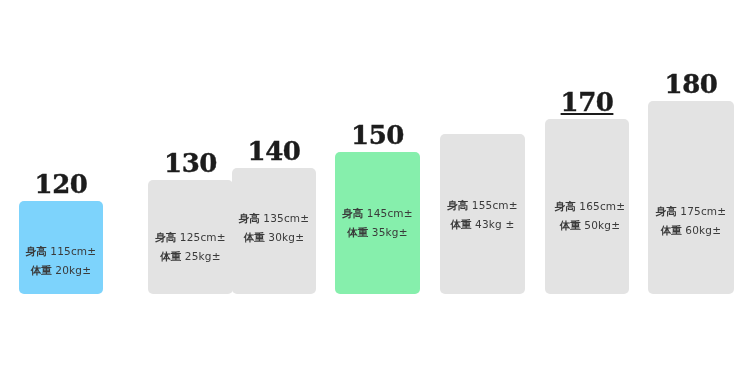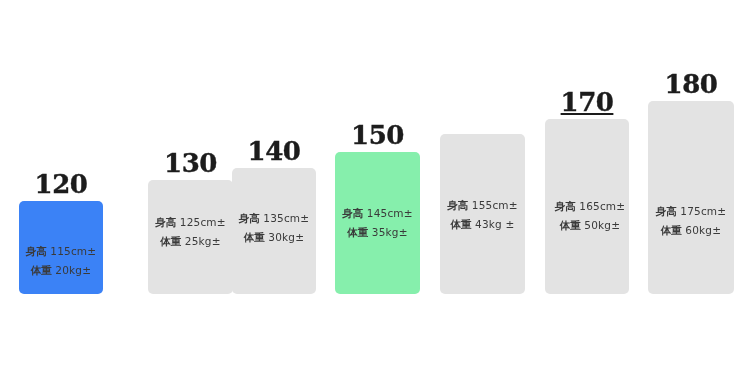--- a/index.html
+++ b/index.html
@@ -70,31 +70,31 @@
     font-weight: 400;
   }
 </style>
 </head>
 <body>
 
 <div id="chart-root" style="background: rgb(255, 255, 255);">
 
 <div class="bar-group" style="left: 19px; width: 84px; height: 93px;">
       <div class="bar-label" style="color: rgb(28, 28, 28);">120</div>
-      <div class="bar-box" style="background: #3b82f6;">
+      <div class="bar-box" style="background: #7dd3fc;">
         <div class="bar-text" style="top: 41px;">
           <div class="bar-line" style="color: rgb(58, 58, 58);"><span class="cjk">身高</span> <span class="num">115cm±</span></div>
           <div class="bar-line" style="color: rgb(58, 58, 58);"><span class="cjk">体重</span> <span class="num">20kg±</span></div>
         </div>
       </div>
     </div>
     <div class="bar-group" style="left: 124px; width: 85px; height: 114px; margin-left: 24px;">
       <div class="bar-label" style="color: rgb(28, 28, 28);">130</div>
       <div class="bar-box" style="background: rgb(227, 227, 227);">
-        <div class="bar-text" style="top: 33px;">
+        <div class="bar-text" style="top: 48px;">
           <div class="bar-line" style="color: rgb(58, 58, 58);"><span class="cjk">身高</span> <span class="num">125cm±</span></div>
           <div class="bar-line" style="color: rgb(58, 58, 58);"><span class="cjk">体重</span> <span class="num">25kg±</span></div>
         </div>
       </div>
     </div>
     <div class="bar-group" style="left: 232px; width: 84px; height: 126px;">
       <div class="bar-label" style="color: rgb(28, 28, 28);">140</div>
       <div class="bar-box" style="background: rgb(227, 227, 227);">
         <div class="bar-text" style="top: 41px;">
           <div class="bar-line" style="color: rgb(58, 58, 58);"><span class="cjk">身高</span> <span class="num">135cm±</span></div>

